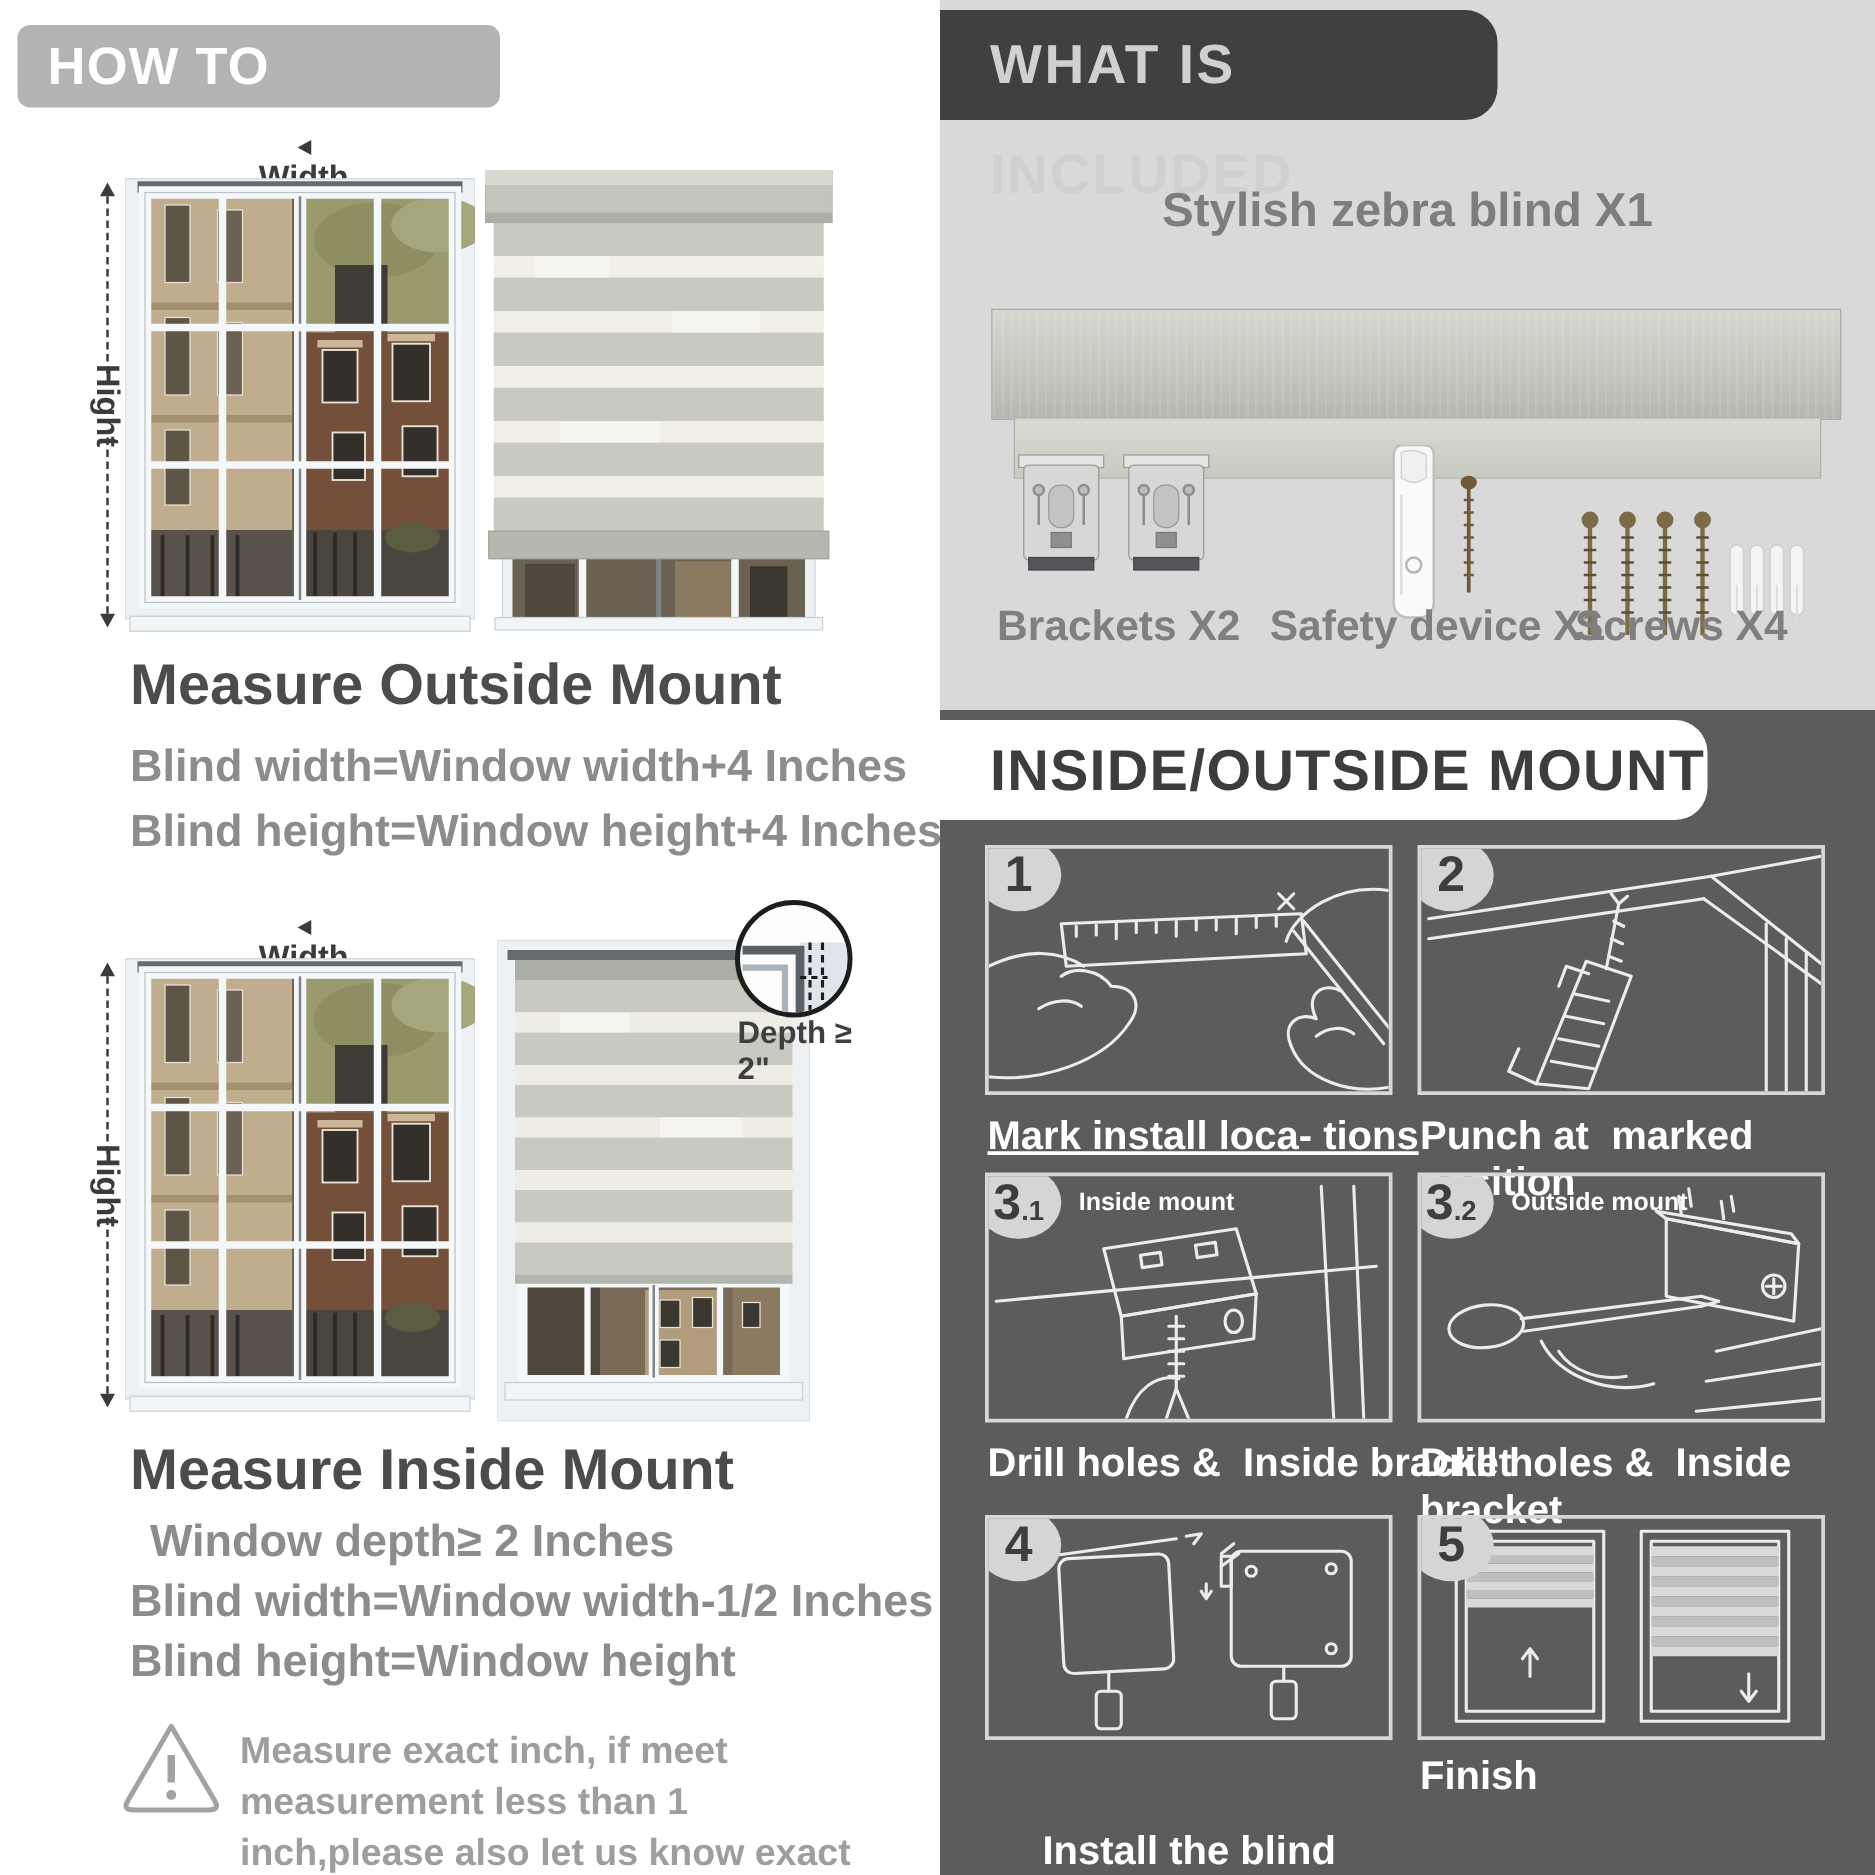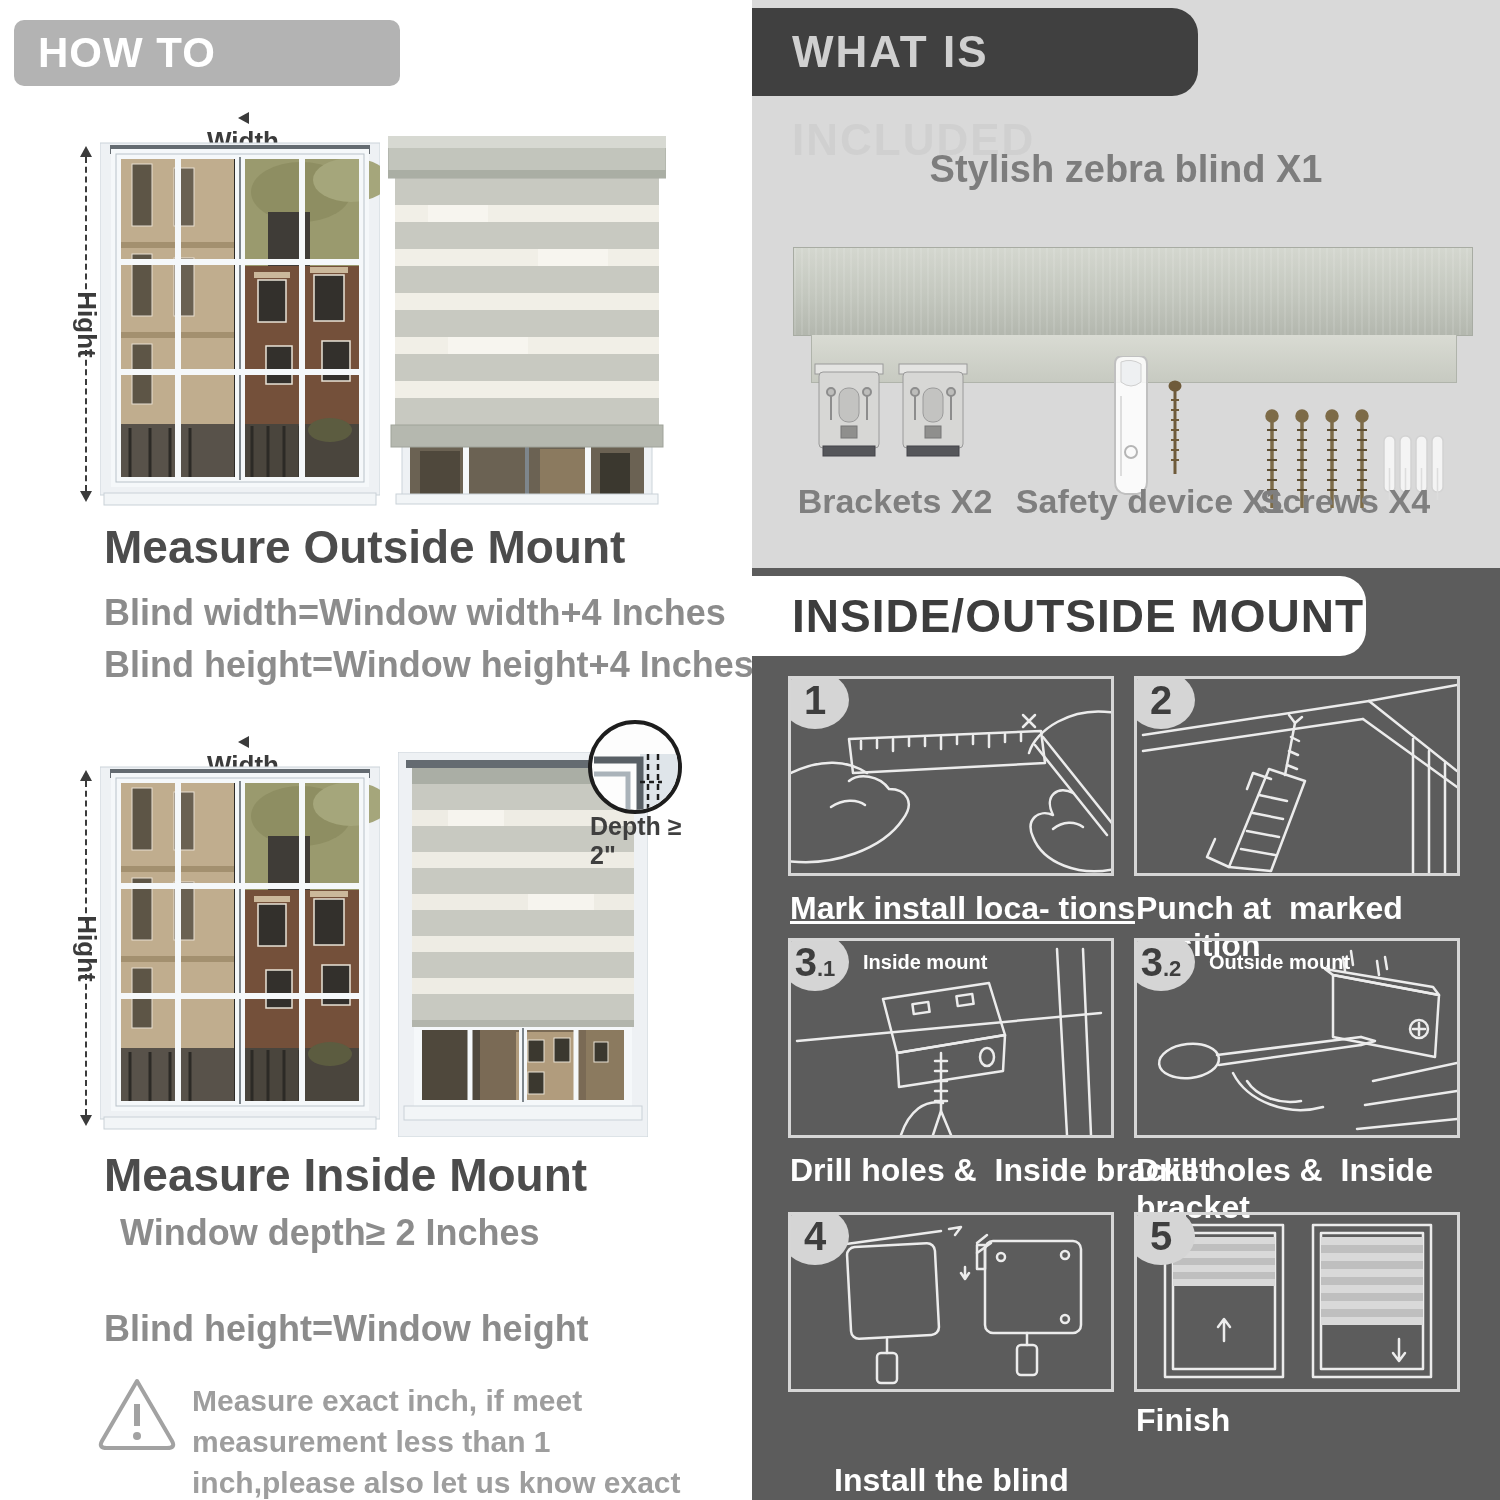--- a/index.html
+++ b/index.html
@@ -290,20 +290,21 @@
       <path d="M2,50 H36 V86" stroke="#aab3ba" stroke-width="5" fill="none"></path>
       <path d="M56,30 V86" stroke="#1d1d1d" stroke-width="2.5" stroke-dasharray="6,4" fill="none"></path>
       <path d="M66,30 V86" stroke="#1d1d1d" stroke-width="2.5" stroke-dasharray="6,4" fill="none"></path>
       <path d="M48,58 H70" stroke="#1d1d1d" stroke-width="2.5" stroke-dasharray="5,4" fill="none"></path>
     </svg>
   </div>
   <div class="abs" id="depth-label">Depth ≥ 2"</div>
 
   <div class="abs measure-title" style="left:104px;top:1148px;">Measure Inside Mount</div>
   <div class="abs formula" style="left:104px;top:1212px;margin-left:16px;">Window depth≥ 2 Inches</div>
+  <div class="abs formula" style="left:104px;top:1260px;">Blind width=Window width-1/2 Inches</div>
   <div class="abs formula" style="left:104px;top:1308px;">Blind height=Window height</div>
 
   <svg class="abs" style="left:96px;top:1376px;" width="82" height="78" viewBox="0 0 82 78">
     <path d="M41,5 L76,65 Q80,72 71,72 L11,72 Q2,72 6,65 Z" fill="none" stroke="#a2a2a2" stroke-width="4" stroke-linejoin="round"></path>
     <line x1="41" y1="28" x2="41" y2="50" stroke="#a2a2a2" stroke-width="6"></line>
     <circle cx="41" cy="60" r="4" fill="#a2a2a2"></circle>
   </svg>
   <div class="abs" id="warning-text">Measure exact inch, if meet measurement less than 1 inch,please also let us know exact measurement, please do not leave it</div>
 
   <div class="abs" id="included-panel"></div>

